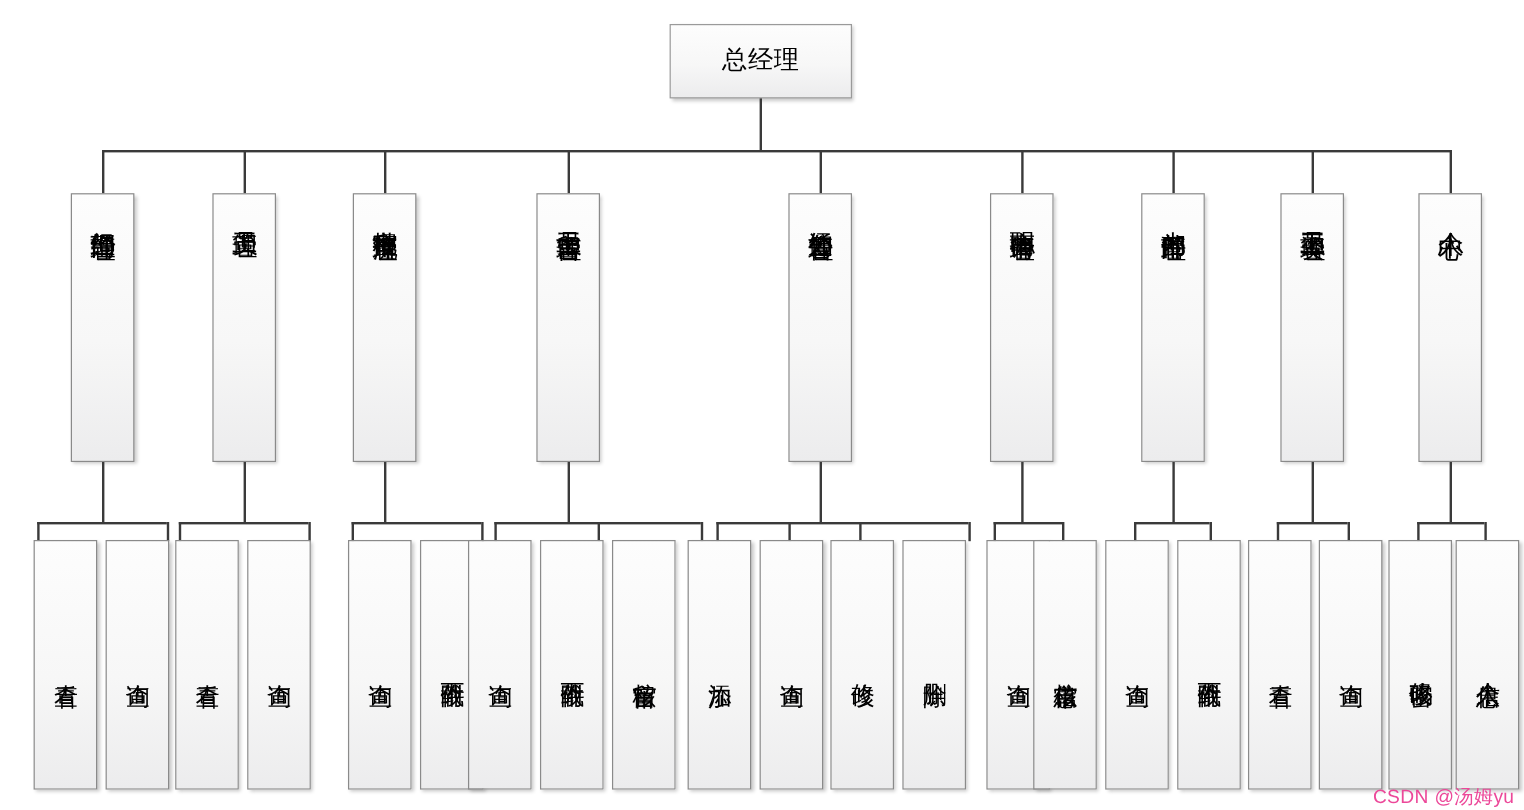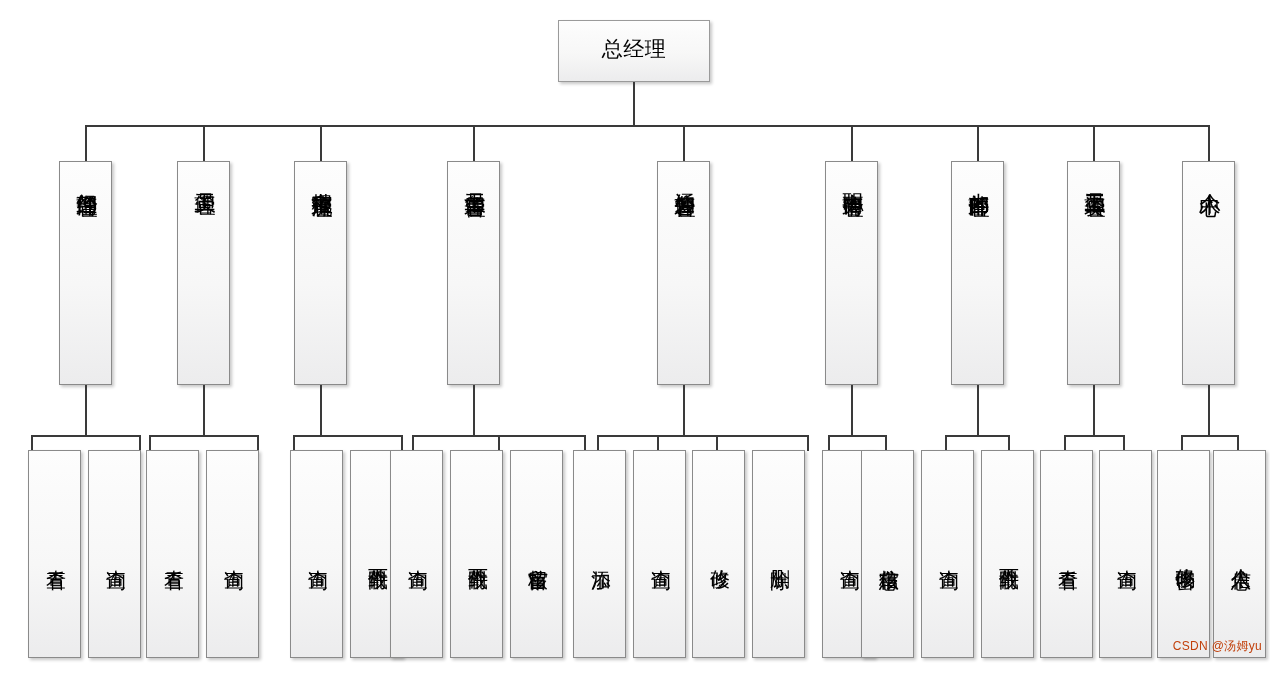--- a/index.html
+++ b/index.html
@@ -36,21 +36,20 @@
     display: flex;
     align-items: center;
     justify-content: center;
     color: #000000;
   }
   .node .label {
     display: block;
     text-align: right;
     line-height: 1.02;
     letter-spacing: 0.5px;
-    font-family: Liberation Mono, monospace;
   }
 
   
   .node.root {
     border: 1px solid #9a9a9a;
   }
   .node.root .label {
     font-size: 21px;
     writing-mode: horizontal-tb;
   }
@@ -72,23 +71,23 @@
   }
   .node.leaf .label {
     font-size: 20px;
     letter-spacing: 0.5px;
   }
 
   
   #watermark {
     position: absolute;
     right: 8px;
-    bottom: 20px;
-    font-size: 12px;
-    color: #c2410c;
+    bottom: 0;
+    font-size: 16px;
+    color: #ec4899;
     font-family: "Liberation Sans", sans-serif;
     letter-spacing: 0.3px;
     white-space: nowrap;
     pointer-events: none;
   }
 </style>
 </head>
 <body>
 
 <div id="canvas">

